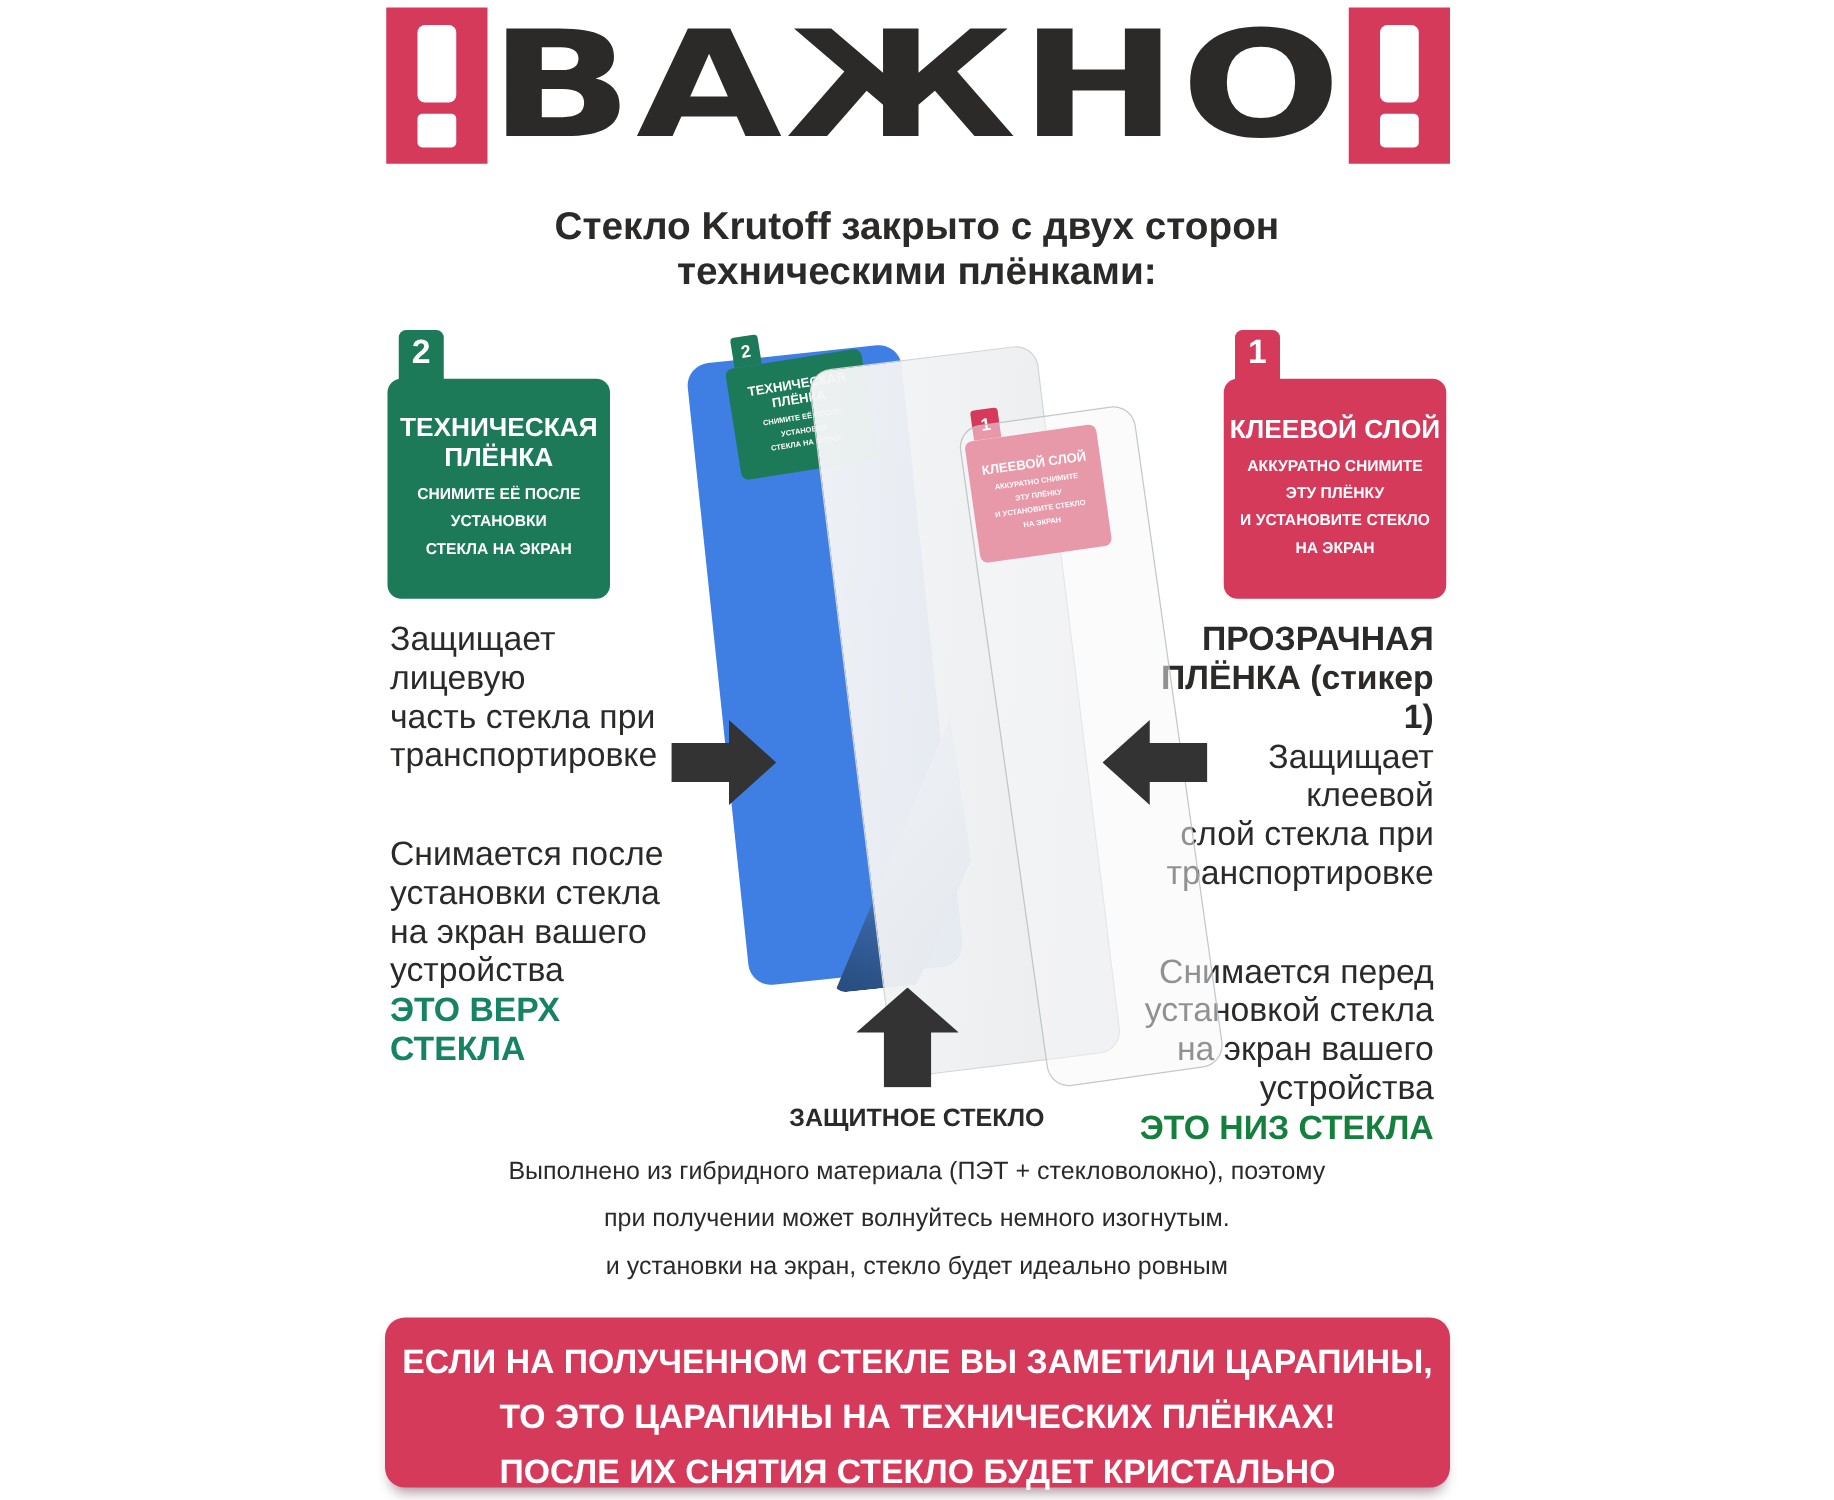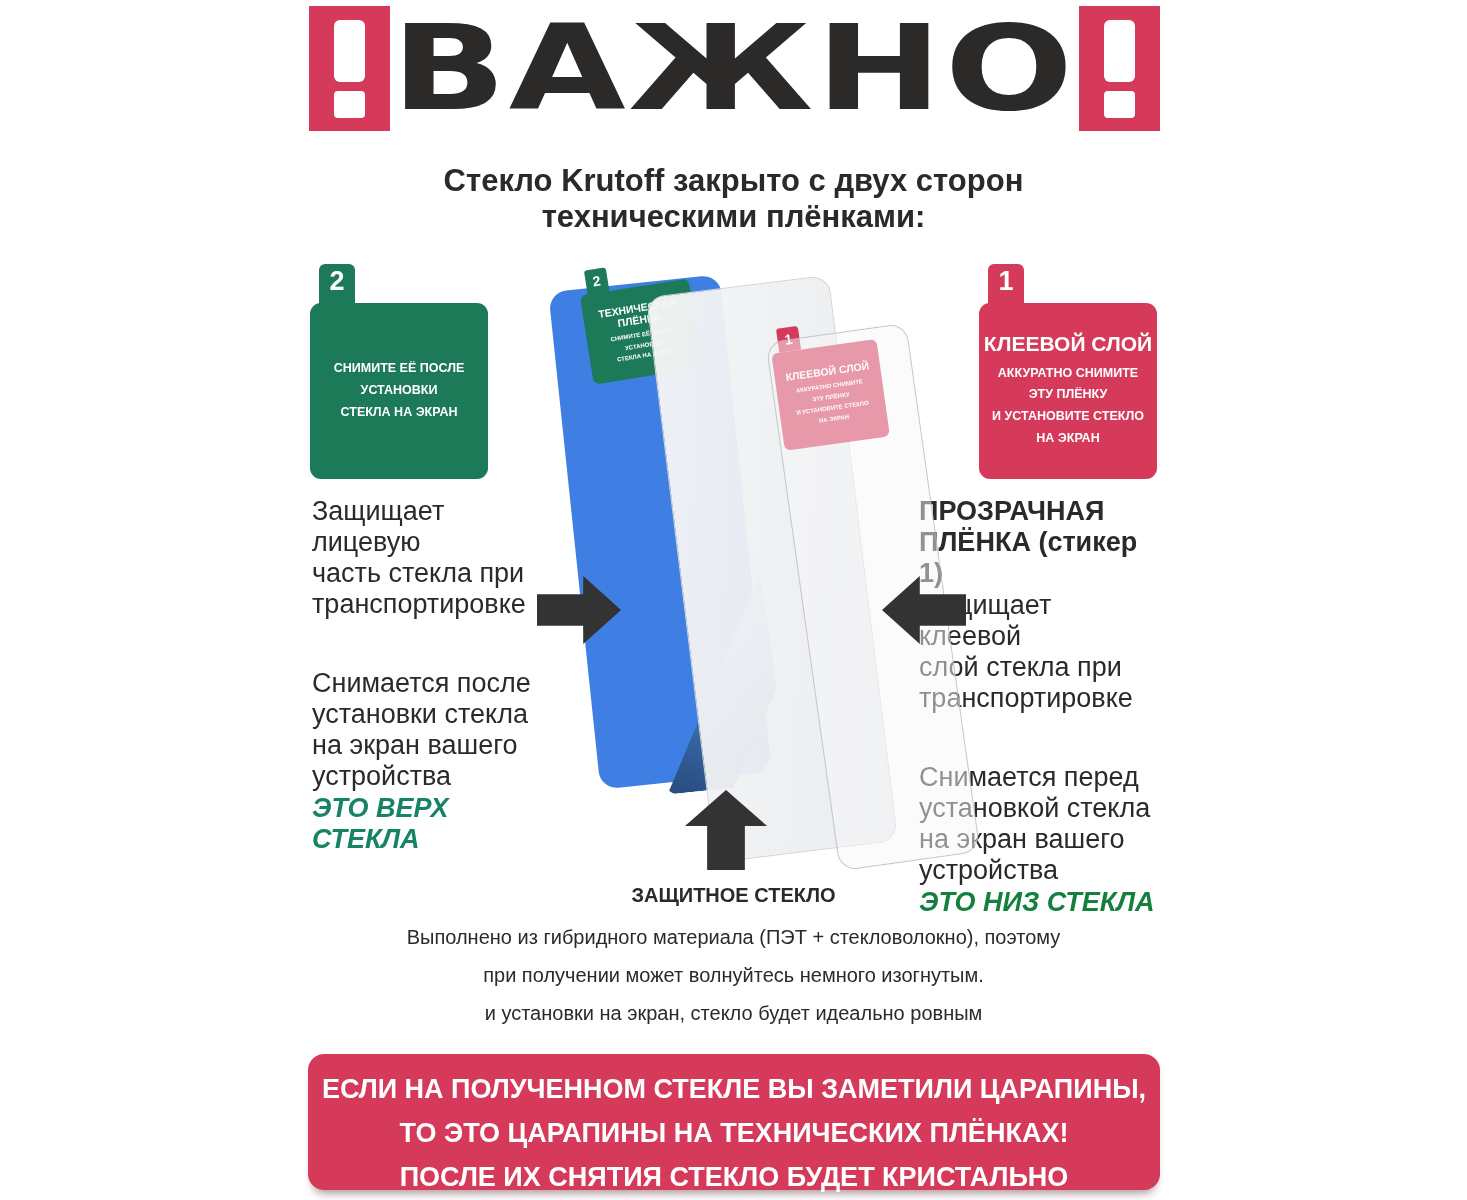--- a/index.html
+++ b/index.html
@@ -67,25 +67,25 @@
   .arrow-right{left:537px;top:576px;width:84px;height:68px;
                clip-path:polygon(0 27%,55% 27%,55% 0,100% 50%,55% 100%,55% 73%,0 73%);}
   .arrow-left{left:882px;top:576px;width:84px;height:68px;
               clip-path:polygon(100% 27%,45% 27%,45% 0,0 50%,45% 100%,45% 73%,100% 73%);}
   .arrow-up{left:685px;top:790px;width:82px;height:80px;
             clip-path:polygon(50% 0,100% 45%,73% 45%,73% 100%,27% 100%,27% 45%,0 45%);}
 
   
   .tblock{position:absolute;top:496px;width:240px;font-size:27px;line-height:31px;}
   .tblock-left{left:312px;text-align:left;}
-  .tblock-right{right:308px;text-align:left;}
+  .tblock-right{right:320px;text-align:right;}
   .tb-head{font-weight:bold;white-space:pre-line;margin:0 0 1px;}
   .tb-body{white-space:pre-line;margin:0 0 48px;}
   .tb-body2{white-space:pre-line;margin:0;}
-  .tb-foot{font-weight:bold;margin-top:1px;font-style:italic;}
+  .tb-foot{font-weight:bold;margin-top:1px;}
   .tb-foot-green{color:#168364;}
   .tb-foot-red{color:#15803d;}
 
   
   .glass-title{position:absolute;top:884px;left:0;width:100%;text-align:center;
                font-weight:bold;font-size:20px;}
   .glass-para{position:absolute;top:918px;left:0;width:100%;text-align:center;
               font-size:20px;line-height:38px;}
   .note-green{color:#168364;font-weight:bold;}
 
@@ -113,20 +113,22 @@
     <span class="sr">!</span>
     <div class="excl-bar"></div>
     <div class="excl-dot"></div>
   </div>
   <div class="subtitle">Стекло Krutoff закрыто с двух сторон
 техническими плёнками:</div>
 
   <div class="sticker sticker-green">
     <div class="tab">2</div>
     <div class="s-body">
+      <div class="s-title">ТЕХНИЧЕСКАЯ
+ПЛЁНКА</div>
       <div class="s-sub">СНИМИТЕ ЕЁ ПОСЛЕ
 УСТАНОВКИ
 СТЕКЛА НА ЭКРАН</div>
     </div>
   </div>
 
   <div class="sticker sticker-red">
     <div class="tab">1</div>
     <div class="s-body">
       <div class="s-title">КЛЕЕВОЙ СЛОЙ</div>

